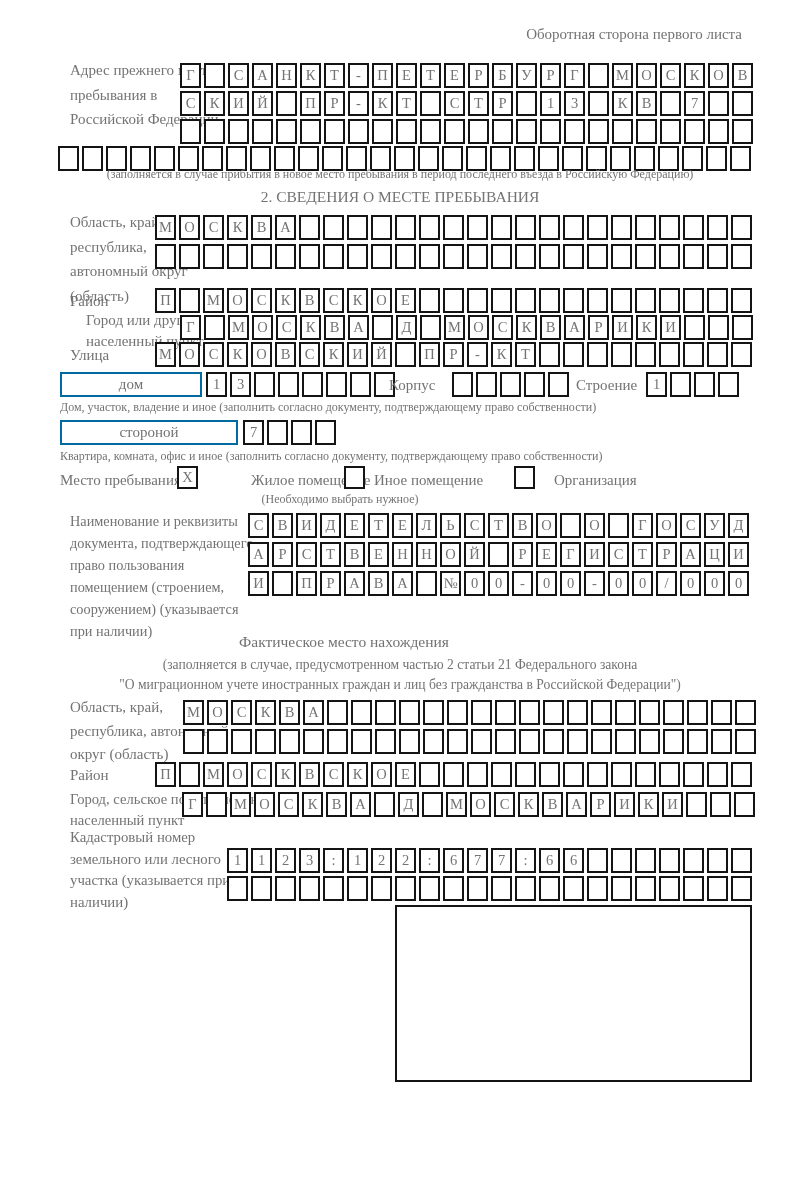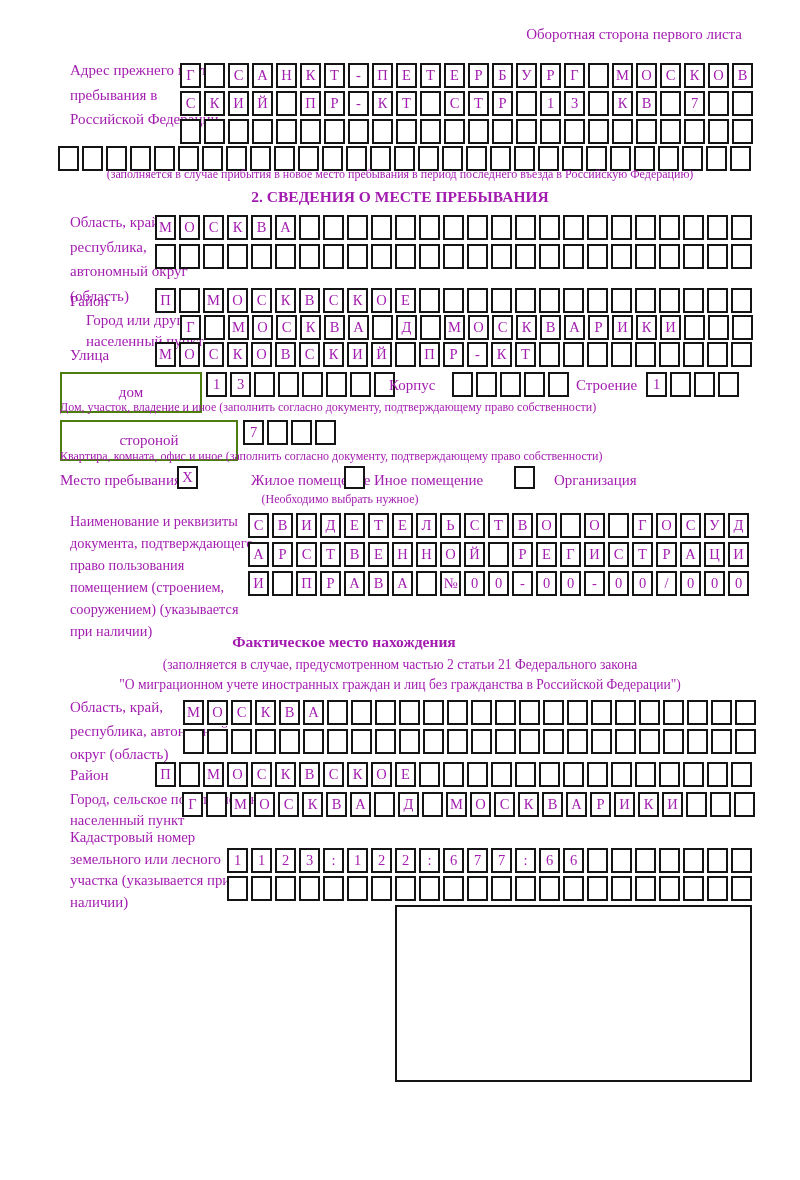--- a/index.html
+++ b/index.html
@@ -1,32 +1,32 @@
 <!DOCTYPE html>
 <html><head>
 <meta charset="utf-8">
 <style>
   html,body{margin:0;padding:0;background:#ffffff;}
   .page{
-    position:relative;width:800px;height:1180px;background:#fff;color:#a21caf;
+    position:relative;width:800px;height:1180px;background:#fff;color:#737373;
     font-family:"Liberation Serif","DejaVu Serif",serif;overflow:hidden;
   }
   .abs{position:absolute;}
   .lbl{font-size:15px;line-height:24px;}
   .small{font-size:12px;}
   .center{text-align:center;}
-  .bold{font-weight:bold;}
+  .bold{font-weight:normal;}
   .cells{position:absolute;display:flex;gap:3px;}
   .cell{
     width:21px;height:25px;box-sizing:border-box;border:2px solid #141414;
     display:flex;align-items:center;justify-content:center;
     font-size:14.5px;background:#fff;flex:0 0 auto;
   }
   .bigbox{
-    position:absolute;box-sizing:border-box;border:2px solid #4d7c0f;height:41px;
+    position:absolute;box-sizing:border-box;border:2px solid #0369a1;height:25px;
     display:flex;align-items:center;justify-content:center;font-size:15px;background:#fff;
   }
   .checkbox{
     position:absolute;width:21px;height:23px;box-sizing:border-box;border:2px solid #141414;
     display:flex;align-items:center;justify-content:center;font-size:14.5px;background:#fff;
   }
   .stamp{
     position:absolute;box-sizing:border-box;border:2px solid #141414;background:#fff;
   }
 </style>

